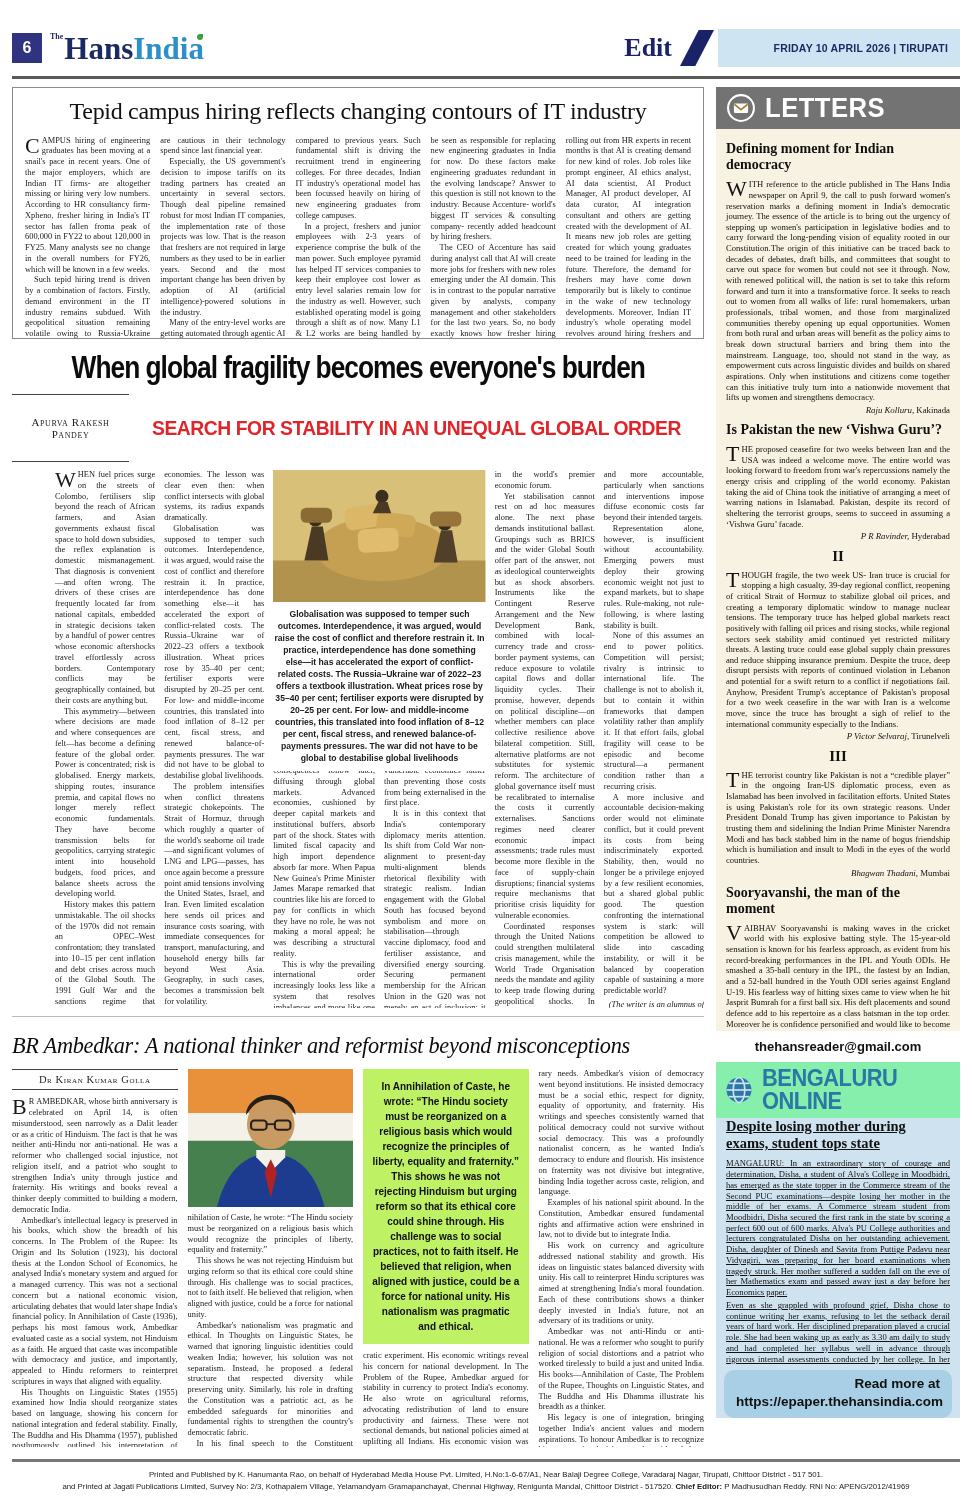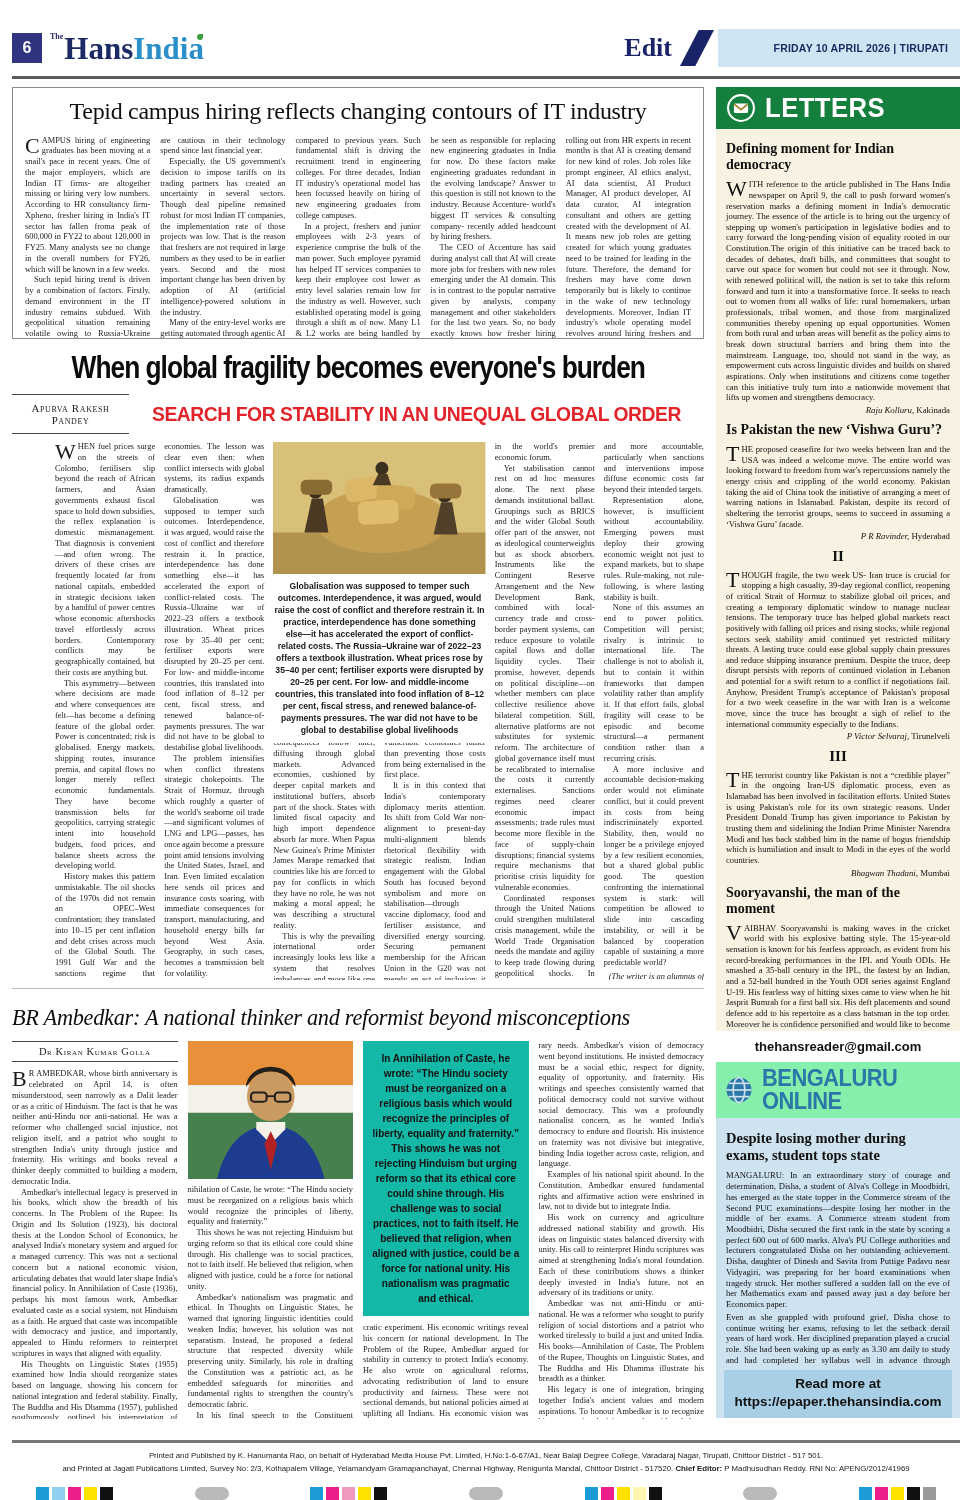--- a/index.html
+++ b/index.html
@@ -33,60 +33,60 @@
   .col{flex:1;font-size:8.4px;line-height:1.28;text-align:justify;color:#1a1a1a;min-width:0;}
   .col p{margin:0;}
   .col p + p{text-indent:9px;}
   p.dc::first-letter{float:left;font-size:22px;line-height:0.82;padding:1px 2px 0 0;}
 
   
   .a2{margin-top:10px;}
   .a2 h1{text-align:center;margin:2px 0 8px;white-space:nowrap;}
   .a2 h1 span{display:inline-block;transform:scaleX(0.85);transform-origin:center;font:bold 31px/1 "Liberation Sans",sans-serif;letter-spacing:-1.2px;color:#0c0c0c;}
   .a2-meta{display:flex;align-items:center;margin-bottom:8px;}
-  .a2-byline{width:150px;text-align:center;font-variant:small-caps;font-size:11px;letter-spacing:0.6px;border-top:1px solid #444;border-bottom:1px solid #444;padding:7px 0;color:#222;font-family:Liberation Serif, serif;}
+  .a2-byline{width:150px;text-align:center;font-variant:small-caps;font-size:11px;letter-spacing:0.6px;border-top:1px solid #444;border-bottom:1px solid #444;padding:21px 0;color:#222;font-family:Liberation Serif, serif;}
   .a2-kicker{flex:1;text-align:center;white-space:nowrap;}
   .a2-kicker span{display:inline-block;transform:scaleX(0.92);font:bold 21px/1 "Liberation Sans",sans-serif;color:#e2242a;letter-spacing:-0.5px;}
   .a2-body{display:flex;gap:9px;height:538px;overflow:hidden;margin-left:43px;}
   .a2-center{flex:2.12;display:flex;flex-direction:column;min-width:0;}
   .a2-photo{height:132px;flex:none;}
   .a2-photo svg{width:100%;height:100%;display:block;}
   .a2-caption{font:bold 8.6px/1.4 "Liberation Sans",sans-serif;text-align:center;color:#1a1a1a;padding:6px 1px 7px;}
   .a2-inner{display:flex;gap:9px;flex:1;overflow:hidden;align-items:center;}
   .credit{font-style:italic;text-align:right;margin-top:3px !important;}
 
   
   .a3{margin-top:8px;border-top:1px solid #bbb;padding-top:5px;}
   .a3 h1{margin:2px 0 8px;white-space:nowrap;}
   .a3 h1 span{display:inline-block;transform:scaleX(0.97);transform-origin:left;font:italic 23px/1.1 "Liberation Serif",serif;color:#0d0d0d;letter-spacing:-0.3px;}
   .a3-body{display:flex;gap:10px;height:378px;overflow:hidden;}
   .a3-byline{text-align:center;font-variant:small-caps;font-size:10.5px;letter-spacing:0.6px;border-top:1px solid #444;border-bottom:1px solid #444;padding:3px 0;margin-bottom:7px;color:#222;}
   .a3-photo{height:138px;margin-bottom:6px;}
   .a3-photo svg{width:100%;height:100%;display:block;}
-  .a3-quote{background:#14b8a6;padding:10px 9px;font:bold 10px/1.5 "Liberation Sans",sans-serif;text-align:center;margin-bottom:7px;color:#111;}
-
-  
-  .letters-hdr{background:#15803d;height:42px;display:flex;align-items:center;gap:9px;padding:0 10px;}
+  .a3-quote{background:#bef264;padding:10px 9px;font:bold 10px/1.5 "Liberation Sans",sans-serif;text-align:center;margin-bottom:7px;color:#111;}
+
+  
+  .letters-hdr{background:#737373;height:42px;display:flex;align-items:center;gap:9px;padding:0 10px;}
   .letters-hdr svg{width:30px;height:30px;flex:none;}
   .letters-title{color:#fff;font:bold 27px/1 "Liberation Sans",sans-serif;letter-spacing:0.5px;transform:scaleX(0.95);transform-origin:left;}
   .letters-body{background:#f8f2e2;padding:8px 10px;height:902px;overflow:hidden;box-sizing:border-box;}
   .letter h3{font:bold 14px/1.15 "Liberation Serif",serif;margin:4px 0 6px;color:#111;}
   .letter h3.roman{text-align:center;font-size:15px;margin:6px 0 4px;}
   .letter .paras p{font-size:8.6px;line-height:1.24;text-align:justify;margin:0;}
   .sig{text-align:right;font-size:8.8px;margin:2px 0 7px;}
   .sig .nm{font-style:italic;}
   .email-bar{background:#fff;text-align:center;font:bold 13px "Liberation Sans",sans-serif;padding:8px 0;color:#111;}
   .bng{background:#cfe2ef;}
   .bng-hdr{background:#86efac;display:flex;align-items:center;gap:8px;padding:5px 8px;}
   .bng-hdr svg{width:30px;height:30px;flex:none;}
   .bng-title{font:bold 23px/1 "Liberation Sans",sans-serif;color:#2b77a8;letter-spacing:-0.5px;transform:scaleX(0.95);transform-origin:left;}
-  .bng-body{padding:12px 10px 0;height:248px;overflow:hidden;box-sizing:border-box;}
+  .bng-body{padding:0 10px 0;height:248px;overflow:hidden;box-sizing:border-box;text-decoration:underline;}
   .bng-body h3{font:bold 14.5px/1.15 "Liberation Serif",serif;margin:0 0 7px;}
   .bng-body .paras p{font-size:8.6px;line-height:1.25;text-align:justify;margin:0 0 2px;}
-  .readmore{background:#a9cfe6;text-align:center;font:bold 13.5px/1.35 "Liberation Sans",sans-serif;padding:5px 3px 7px;margin:4px 8px 10px;color:#111;}
+  .readmore{background:#a9cfe6;text-align:right;font:bold 13.5px/1.35 "Liberation Sans",sans-serif;padding:5px 12px 7px;margin:4px 8px 10px;color:#111;border-radius:10px;}
 
   
   .footer{margin:12px 12px 0;border-top:3px solid #777;padding-top:7px;}
   .footer-lines{text-align:center;font:7.8px/1.55 "Liberation Sans",sans-serif;color:#222;}
   .footer-lines b{font-weight:bold;}
   .marks-row{display:flex;align-items:center;justify-content:space-between;margin:12px 24px 0;}
   .mark-group{display:flex;gap:3px;}
   .mark-group .mark{width:13px;height:13px;display:inline-block;}
   .oval{width:34px;height:13px;background:#b9b9b9;border-radius:7px;}
 </style>

